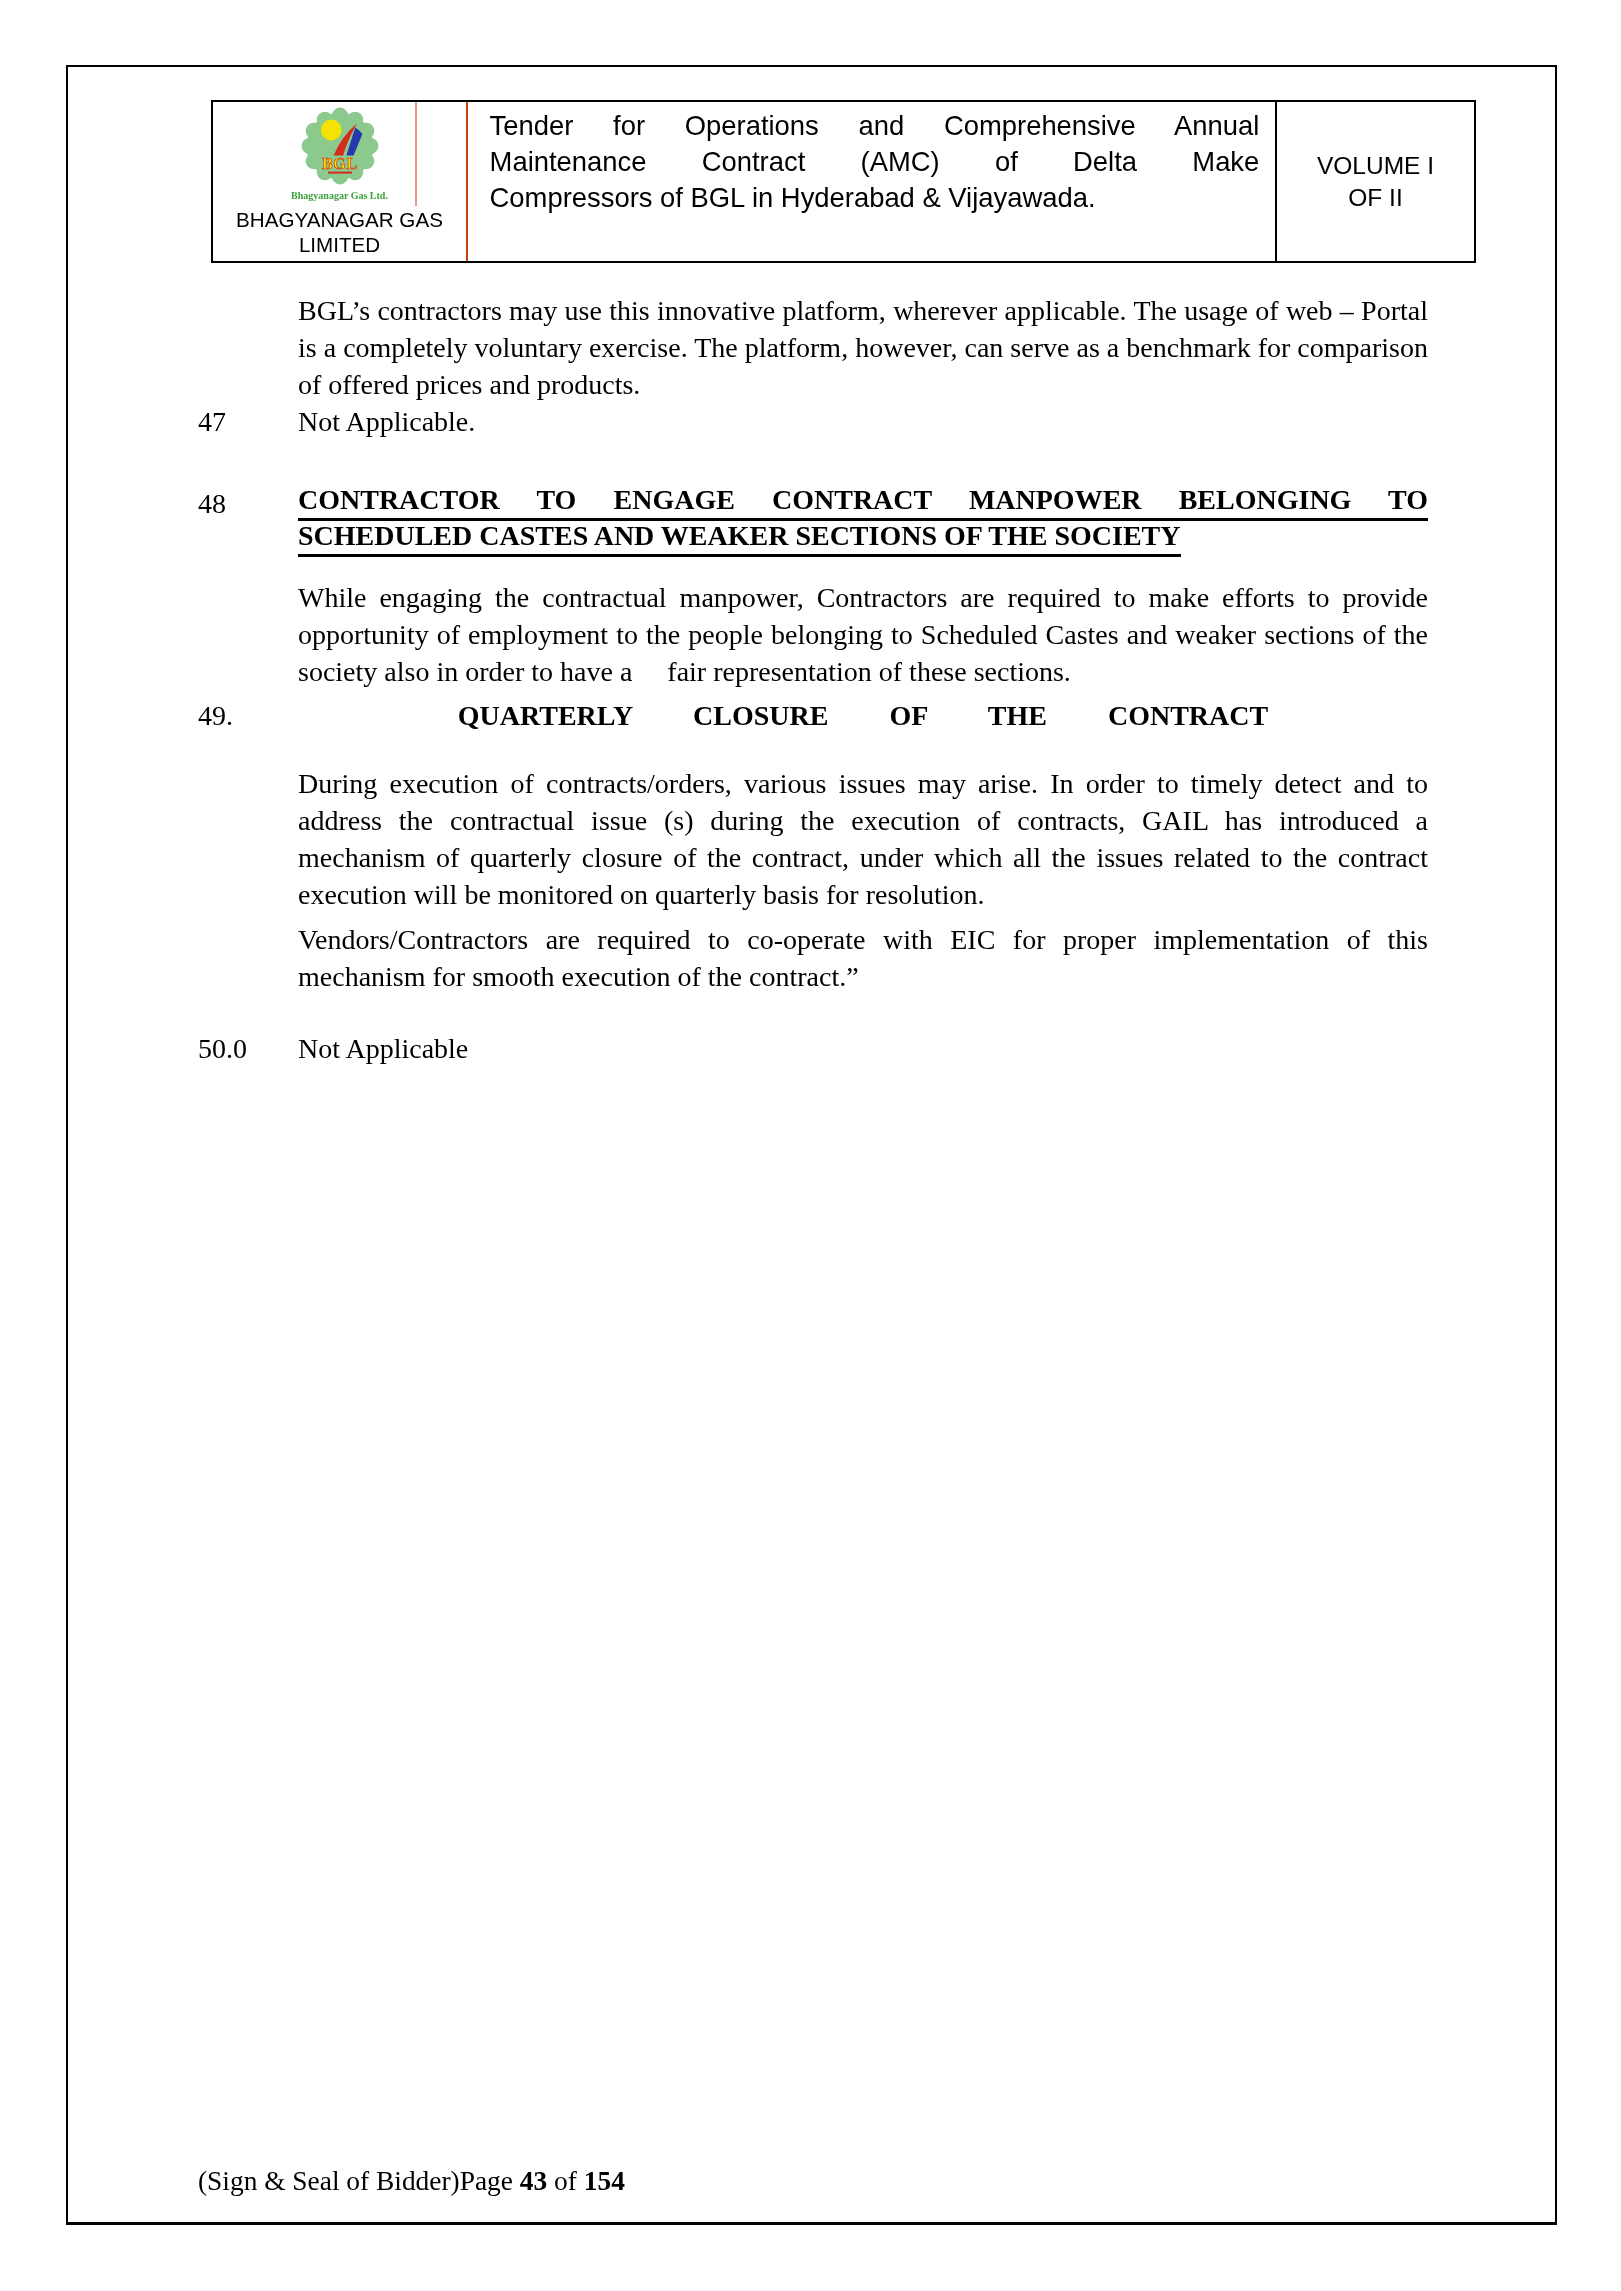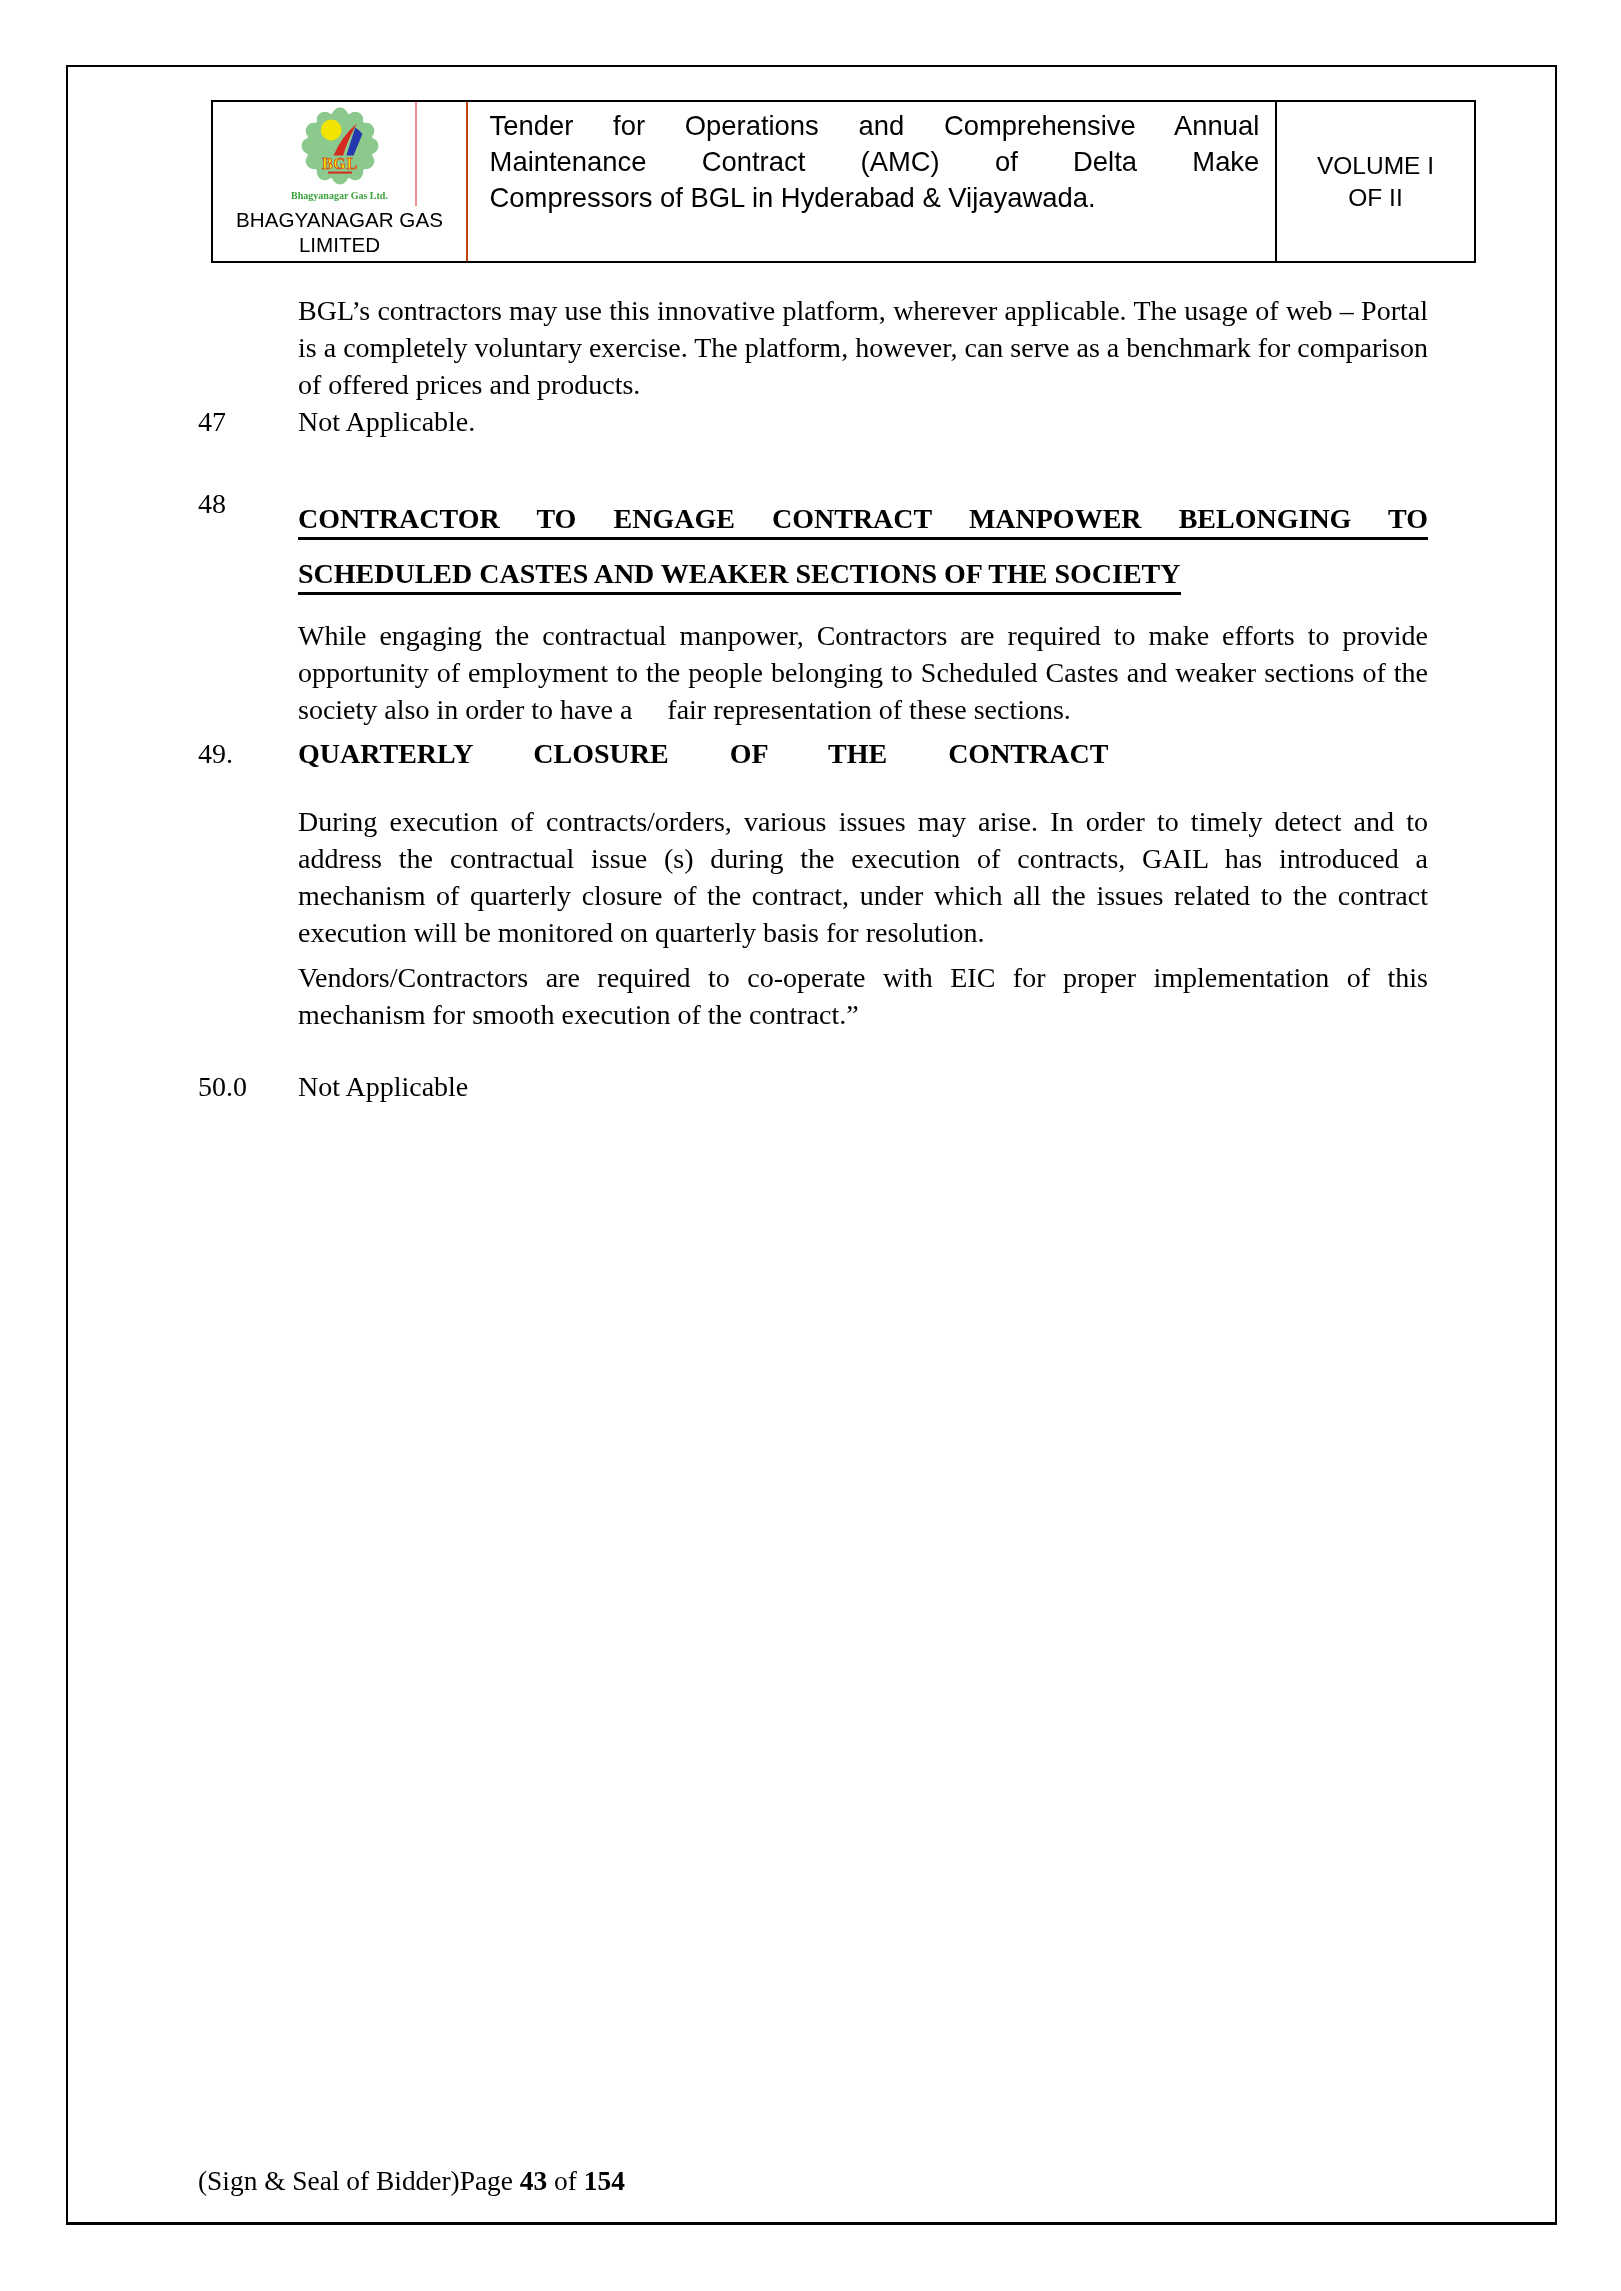--- a/index.html
+++ b/index.html
@@ -62,31 +62,30 @@
     position:absolute;left:130px;top:225px; 
     width:1230px;font-size:28px;line-height:37px;color:#000;
   }
   .row{display:flex;align-items:flex-start;}
   .num{width:100px;flex-shrink:0;}
   .txt{flex:1;text-align:justify;}
   .row-48{margin-top:45px;}
   .h48-line{
     font-weight:bold;line-height:29px;padding-bottom:3.9px;
     border-bottom:3.9px solid #000;
-    margin-top:19px;
   }
   .h48-line1{text-align:justify;text-align-last:justify;}
   .h48-line2-wrap{border-bottom:none;padding-bottom:0;}
   .h48-line2{
     display:inline-block;font-weight:bold;line-height:29px;padding-bottom:3.9px;
     border-bottom:3.9px solid #000;margin-top:0;
   }
   .para-48{margin-top:9.8px;}
   .row-49{margin-top:7.8px;}
-  .h49{font-weight:bold;word-spacing:54px;text-align:left;}
+  .h49{font-weight:bold;word-spacing:54px;text-align:center;}
   .row-49a{margin-top:31px;}
   .row-49b{margin-top:7.8px;}
   .row-50{margin-top:35px;}
   
   .footer{
     position:absolute;left:130px;top:2098px; 
     width:1230px;display:flex;justify-content:flex-start;
     font-size:27.4px;line-height:33px;color:#000;
   }
   .page-indicator b{font-weight:bold;}

